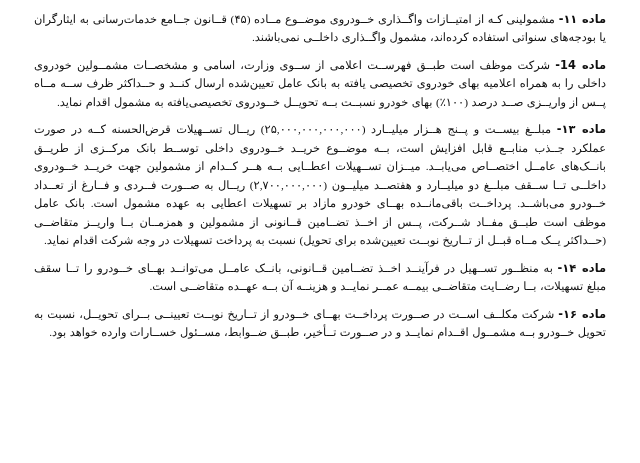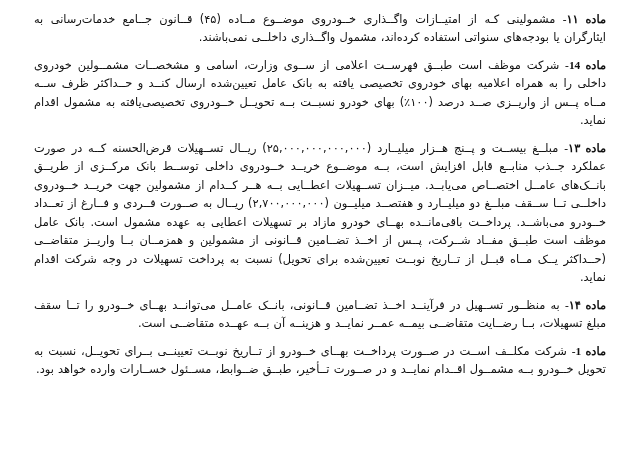--- a/index.html
+++ b/index.html
@@ -31,24 +31,24 @@
     line-height: 1.62;
     letter-spacing: 0.1px;
     word-spacing: 0.6px;
   }
   .article:last-child {
     margin-bottom: 0;
   }
   .art-label {
     font-weight: bold;
     letter-spacing: 0.3px;
-    font-family: Liberation Serif, serif;
   }
   .art-body {
     font-weight: normal;
+    font-family: Liberation Serif, serif;
   }
   
   .page {
     -webkit-font-smoothing: antialiased;
   }
 </style>
 </head>
 <body>
 
 <div class="page">
@@ -64,16 +64,16 @@
   <p class="article">
     <span class="art-label">ماده ۱۳-</span><span class="art-body"> مبلــغ بیســت و پــنج هــزار میلیــارد (۲۵,۰۰۰,۰۰۰,۰۰۰,۰۰۰) ریــال تســهیلات قرض‌الحسنه کــه در صورت عملکرد جــذب منابــع قابل افزایش است، بــه موضــوع خریــد خــودروی داخلی توســط بانک مرکــزی از طریــق بانــک‌های عامــل اختصــاص می‌یابــد. میــزان تســهیلات اعطــایی بــه هــر کــدام از مشمولین جهت خریــد خــودروی داخلــی تــا ســقف مبلــغ دو میلیــارد و هفتصــد میلیــون (۲,۷۰۰,۰۰۰,۰۰۰) ریــال به صــورت فــردی و فــارغ از تعــداد خــودرو می‌باشــد. پرداخــت باقی‌مانــده بهــای خودرو مازاد بر تسهیلات اعطایی به عهده مشمول است. بانک عامل موظف است طبــق مفــاد شــرکت، پــس از اخــذ تضــامین قــانونی از مشمولین و همزمــان بــا واریــز متقاضــی (حــداکثر یــک مــاه قبــل از تــاریخ نوبــت تعیین‌شده برای تحویل) نسبت به پرداخت تسهیلات در وجه شرکت اقدام نماید.</span>
   </p>
 
   <p class="article">
     <span class="art-label">ماده ۱۴-</span><span class="art-body"> به منظــور تســهیل در فرآینــد اخــذ تضــامین قــانونی، بانــک عامــل می‌توانــد بهــای خــودرو را تــا سقف مبلغ تسهیلات، بــا رضــایت متقاضــی بیمــه عمــر نمایــد و هزینــه آن بــه عهــده متقاضــی است.</span>
   </p>
 
 
   <p class="article">
-    <span class="art-label">ماده 1-</span><span class="art-body"> شرکت مکلــف اســت در صــورت پرداخــت بهــای خــودرو از تــاریخ نوبــت تعیینــی بــرای تحویــل، نسبت به تحویل خــودرو بــه مشمــول اقــدام نمایــد و در صــورت تــأخیر، طبــق ضــوابط، مســئول خســارات وارده خواهد بود.</span>
+    <span class="art-label">ماده ۱۶-</span><span class="art-body"> شرکت مکلــف اســت در صــورت پرداخــت بهــای خــودرو از تــاریخ نوبــت تعیینــی بــرای تحویــل، نسبت به تحویل خــودرو بــه مشمــول اقــدام نمایــد و در صــورت تــأخیر، طبــق ضــوابط، مســئول خســارات وارده خواهد بود.</span>
   </p>
 
 </div>
 
 </body></html>

